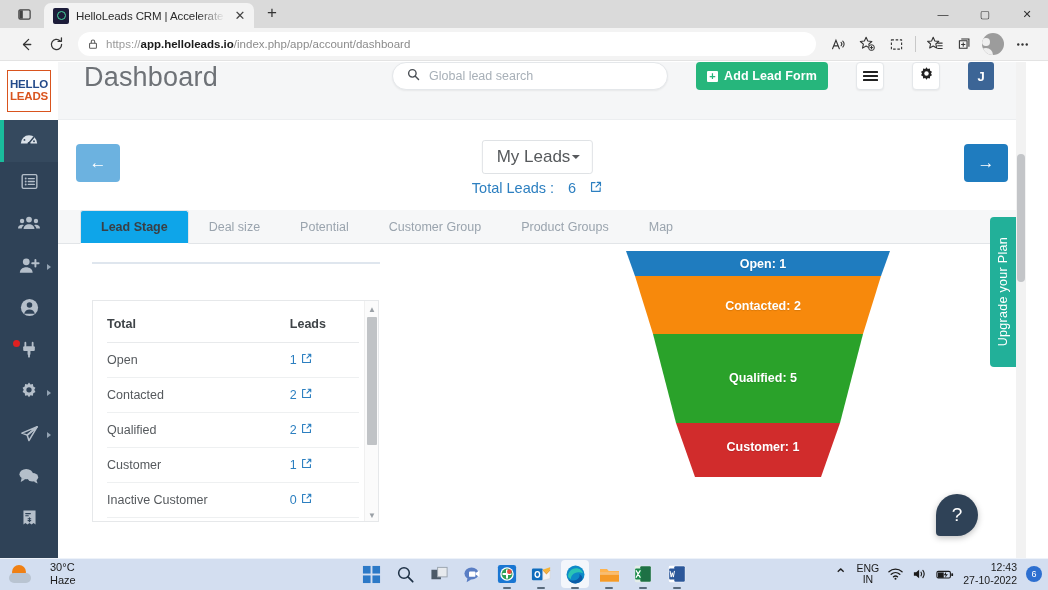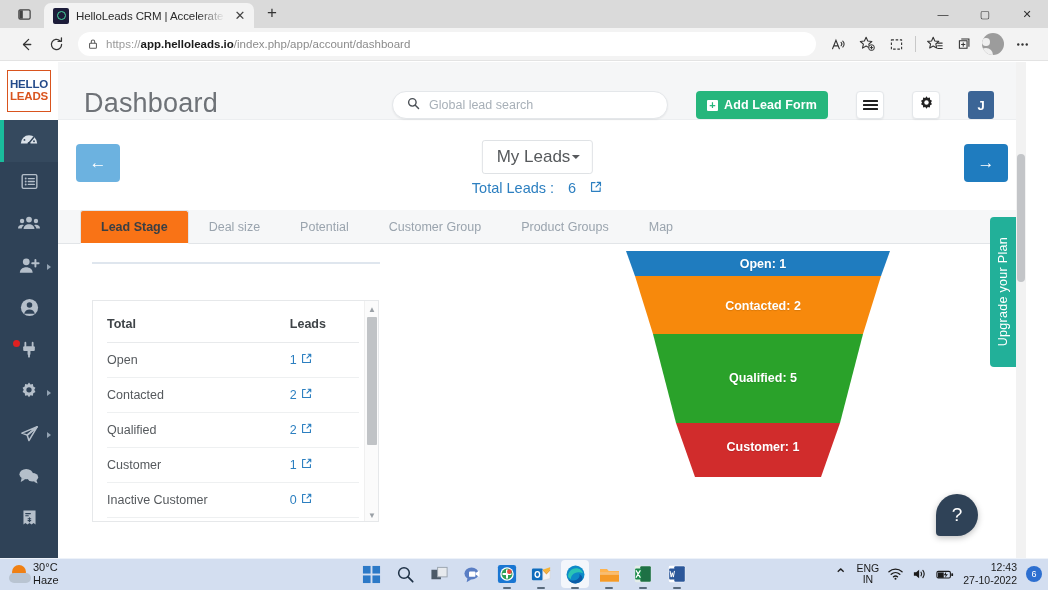--- a/index.html
+++ b/index.html
@@ -123,21 +123,21 @@
     position: absolute; left: 13px; top: 10px; width: 7px; height: 7px;
     border-radius: 50%; background: #e02020;
   }
 
   
   .content {
     position: absolute; left: 58px; top: 0; right: 10px; height: 496px;
     background: #ffffff; overflow: hidden;
   }
   .apphead {
-    height: 58px; background: #f5f6f7; display: flex; align-items: flex-end;
+    height: 58px; background: #f5f6f7; display: flex; align-items: flex-start;
     padding: 0 22px 0 26px; gap: 28px; border-bottom: 1px solid #eceef0;
   }
   .page-title { font-size: 27px; color: #6e7277; font-weight: 300; letter-spacing: 0.2px; flex:1;}
   .searchbox {
     width: 276px; height: 28px; background: #fff; border: 1px solid #e4e7ea;
     border-radius: 14px; display: flex; align-items: center; gap: 9px; padding: 0 14px;
     box-shadow: 0 1px 2px rgba(0,0,0,.06);
   }
   .searchbox .ph { font-size: 12.5px; color: #a8b0b8; }
   .btn-green {
@@ -187,21 +187,21 @@
 
   .tabs {
     height: 34px; background: #f6f7f8; border-bottom: 1px solid #e2e5e8;
     display: flex; align-items: flex-end; padding-left: 22px;
   }
   .tab-i {
     height: 33px; padding: 0 20px; font-size: 12.5px; color: #9aa4ae;
     display: flex; align-items: center;
   }
   .tab-i.active {
-    background: #f97316; color: #3a3f44; font-weight: 700;
+    background: #0ea5e9; color: #3a3f44; font-weight: 700;
     border: 1px solid #e2e5e8; border-bottom: 1px solid #fff;
     border-radius: 3px 3px 0 0; margin-bottom: -1px; height: 34px; text-align: right;
   }
 
   .panel { background: #fff; position: relative; height: 314px; }
   .hr-line { position:absolute; left:34px; top:18px; width:288px; height:2px; background:#dfe6ee; }
 
   .tablewrap {
     position: absolute; left: 34px; top: 56px; width: 287px; height: 222px;
     border: 1px solid #e6e8ea; background:#fff; overflow:hidden;
@@ -261,21 +261,21 @@
     position: absolute; left: 1px; top: 92px; width: 8px; height: 128px;
     background: #c3c5c8; border-radius: 4px;
   }
 
   
   .taskbar {
     position: absolute; left: 0; bottom: 0; width: 1048px; height: 32px;
     background: #d3def0; display: flex; align-items: center;
     box-shadow: inset 0 1px 0 rgba(255,255,255,.6);
   }
-  .weather { display: flex; align-items: center; gap: 2px; padding-left: 9px; width: 300px; }
+  .weather { display: flex; align-items: center; gap: 19px; padding-left: 9px; width: 300px; }
   .weather .wicon { width: 22px; height: 20px; position: relative; }
   .weather .sun { position:absolute; left:3px; top:1px; width:14px;height:14px;border-radius:50%;background:#f08013;}
   .weather .cloud { position:absolute; left:0; top:9px; width:22px;height:10px;border-radius:7px;background:#b9c4d1;}
   .weather .txt { line-height: 1.15; }
   .weather .t1 { font-size: 11px; color: #1b1b1b; }
   .weather .t2 { font-size: 11px; color: #1b1b1b; }
   .tb-center { position: absolute; left: 50%; transform: translateX(-50%); display: flex; gap: 6px; align-items:center;}
   .tbi { width: 28px; height: 28px; border-radius: 4px; position: relative;
          display:flex; align-items:center; justify-content:center; }
   .tbi.act { background: rgba(255,255,255,.72); }

